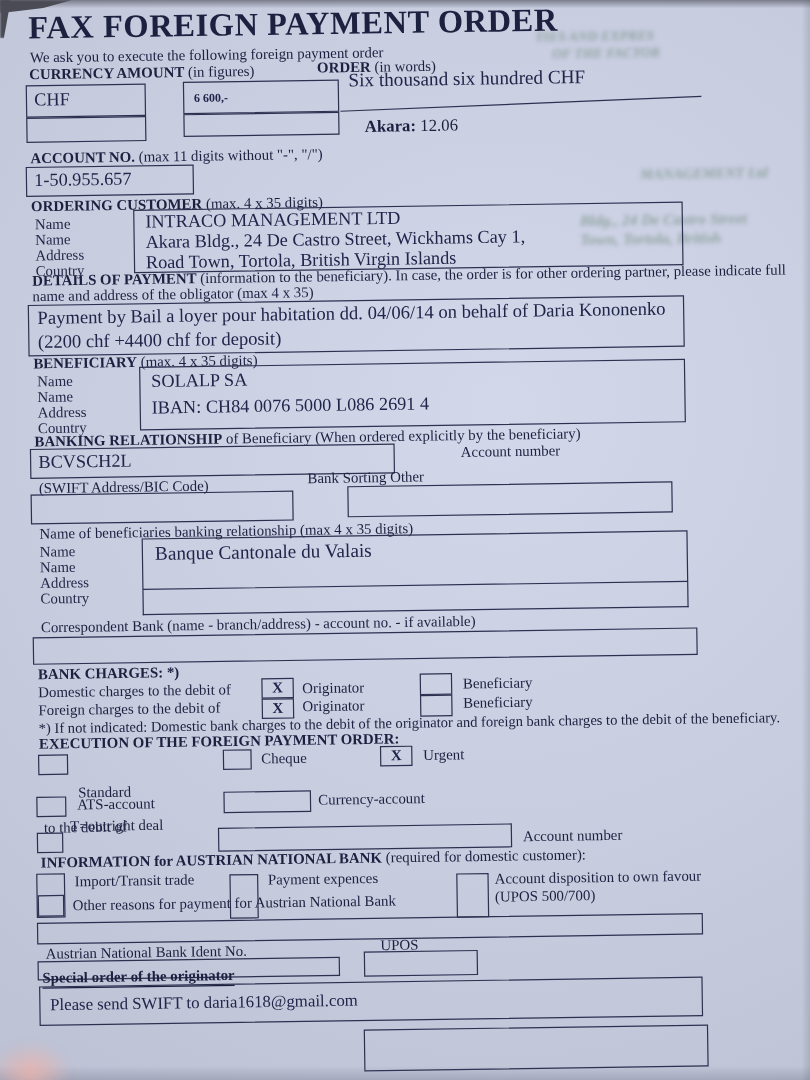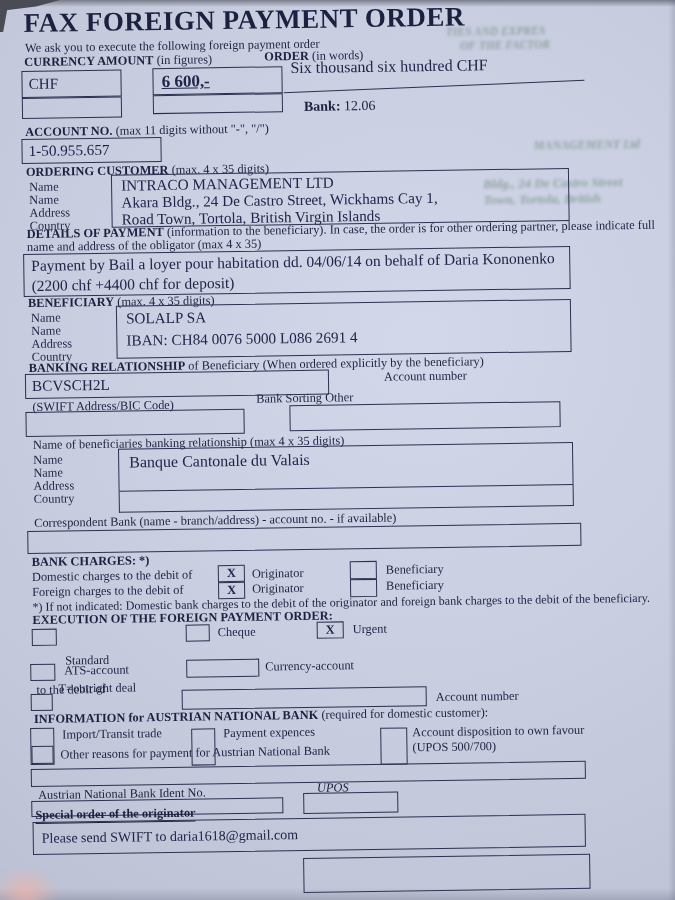--- a/index.html
+++ b/index.html
@@ -54,27 +54,27 @@
     <div class="ghost" style="left:487px; top:199px; font-size:13px;">Town, Tortola, British</div>
 
     <div class="abs" style="left:30px; top:8px; font-size:27px; font-weight:bold; letter-spacing:0.5px; white-space:nowrap;">FAX FOREIGN PAYMENT ORDER</div>
     <div class="lbl" style="left:31px; top:42px;">We ask you to execute the following foreign payment order</div>
 
     <div class="lbl" style="left:30px; top:56px;"><span class="b">CURRENCY AMOUNT</span>&nbsp;<span>(in figures)</span></div>
     <div class="lbl" style="left:270px; top:54px;"><span class="b">ORDER</span>&nbsp;<span>(in words)</span></div>
 
     <div class="box" style="left:27px; top:71px; width:100px; height:27px; padding:3px 6px;"><span class="val">CHF</span></div>
     <div class="box" style="left:27px; top:98px; width:100px; height:21px;"></div>
-    <div class="box" style="left:158px; top:70px; width:130px; height:27px; padding:3px 8px;"><span class="val b" style="font-size:17px;text-decoration:underline;">6 600,-</span></div>
+    <div class="box" style="left:158px; top:70px; width:130px; height:27px; padding:3px 8px;"><span class="val b" style="font-size:10px;">6 600,-</span></div>
     <div class="box" style="left:158px; top:97px; width:130px; height:19px;"></div>
 
     <div class="abs val" style="left:296px; top:62px; font-size:16px; white-space:nowrap;">Six thousand six hundred CHF</div>
     <div class="hline" style="left:289px; top:96px; width:301px; transform:rotate(-1.5deg); transform-origin:left center;"></div>
 
-    <div class="abs" style="left:309px; top:103px; font-size:14px; white-space:nowrap;"><span class="b">Bank:</span>&nbsp;<span>12.06</span></div>
+    <div class="abs" style="left:309px; top:103px; font-size:14px; white-space:nowrap;"><span class="b">Akara:</span>&nbsp;<span>12.06</span></div>
 
     <div class="lbl" style="left:30px; top:126px;"><span class="b">ACCOUNT NO.</span>&nbsp;<span>(max 11 digits without "-", "/")</span></div>
     <div class="box" style="left:26px; top:139px; width:140px; height:25px; padding:2px 6px;"><span class="val">1-50.955.657</span></div>
 
     <div class="lbl" style="left:30px; top:166px;"><span class="b">ORDERING CUSTOMER</span>&nbsp;<span>(max. 4 x 35 digits)</span></div>
     <div class="rl" style="left:33px; top:180px;">Name</div>
     <div class="rl" style="left:33px; top:193px;">Name</div>
     <div class="rl" style="left:33px; top:206px;">Address</div>
     <div class="rl" style="left:33px; top:219px;">Country</div>
     <div class="box" style="left:115px; top:176px; width:458px; height:53px; padding:1px 9px;">
@@ -157,21 +157,21 @@
     <div class="lbl" style="left:219px; top:730px;">Payment expences</div>
     <div class="cb" style="left:376px; top:733px; width:27px; height:37px;"></div>
     <div class="lbl" style="left:408px; top:732px;">Account disposition to own favour</div>
     <div class="lbl" style="left:408px; top:747px;">(UPOS 500/700)</div>
 
     <div class="cb" style="left:27px; top:745px; width:22px; height:18px; transform:translateY(1px);"></div>
     <div class="lbl" style="left:56px; top:749px;">Other reasons for payment for Austrian National Bank</div>
     <div class="box" style="left:26px; top:769px; width:555px; height:18px;"></div>
 
     <div class="lbl" style="left:33px; top:789px;">Austrian National Bank Ident No.</div>
-    <div class="lbl" style="left:312px; top:786px;font-style:italic;">UPOS</div>
+    <div class="lbl" style="left:312px; top:786px;">UPOS</div>
     <div class="box" style="left:26px; top:801px; width:252px; height:16px;"></div>
     <div class="box" style="left:298px; top:797px; width:95px; height:21px;"></div>
 
     <div class="lbl b" style="left:30px; top:809px;"><span class="ul">Special order of the originator</span></div>
     <div class="box" style="left:27px; top:822px; width:553px; height:33px; padding:8px 8px 0 8px;">
       <div class="val" style="font-size:14px; white-space:nowrap;">Please send SWIFT to daria1618@gmail.com</div>
     </div>
 
     <div class="box" style="left:297px; top:862px; width:287px; height:35px;"></div>
 

